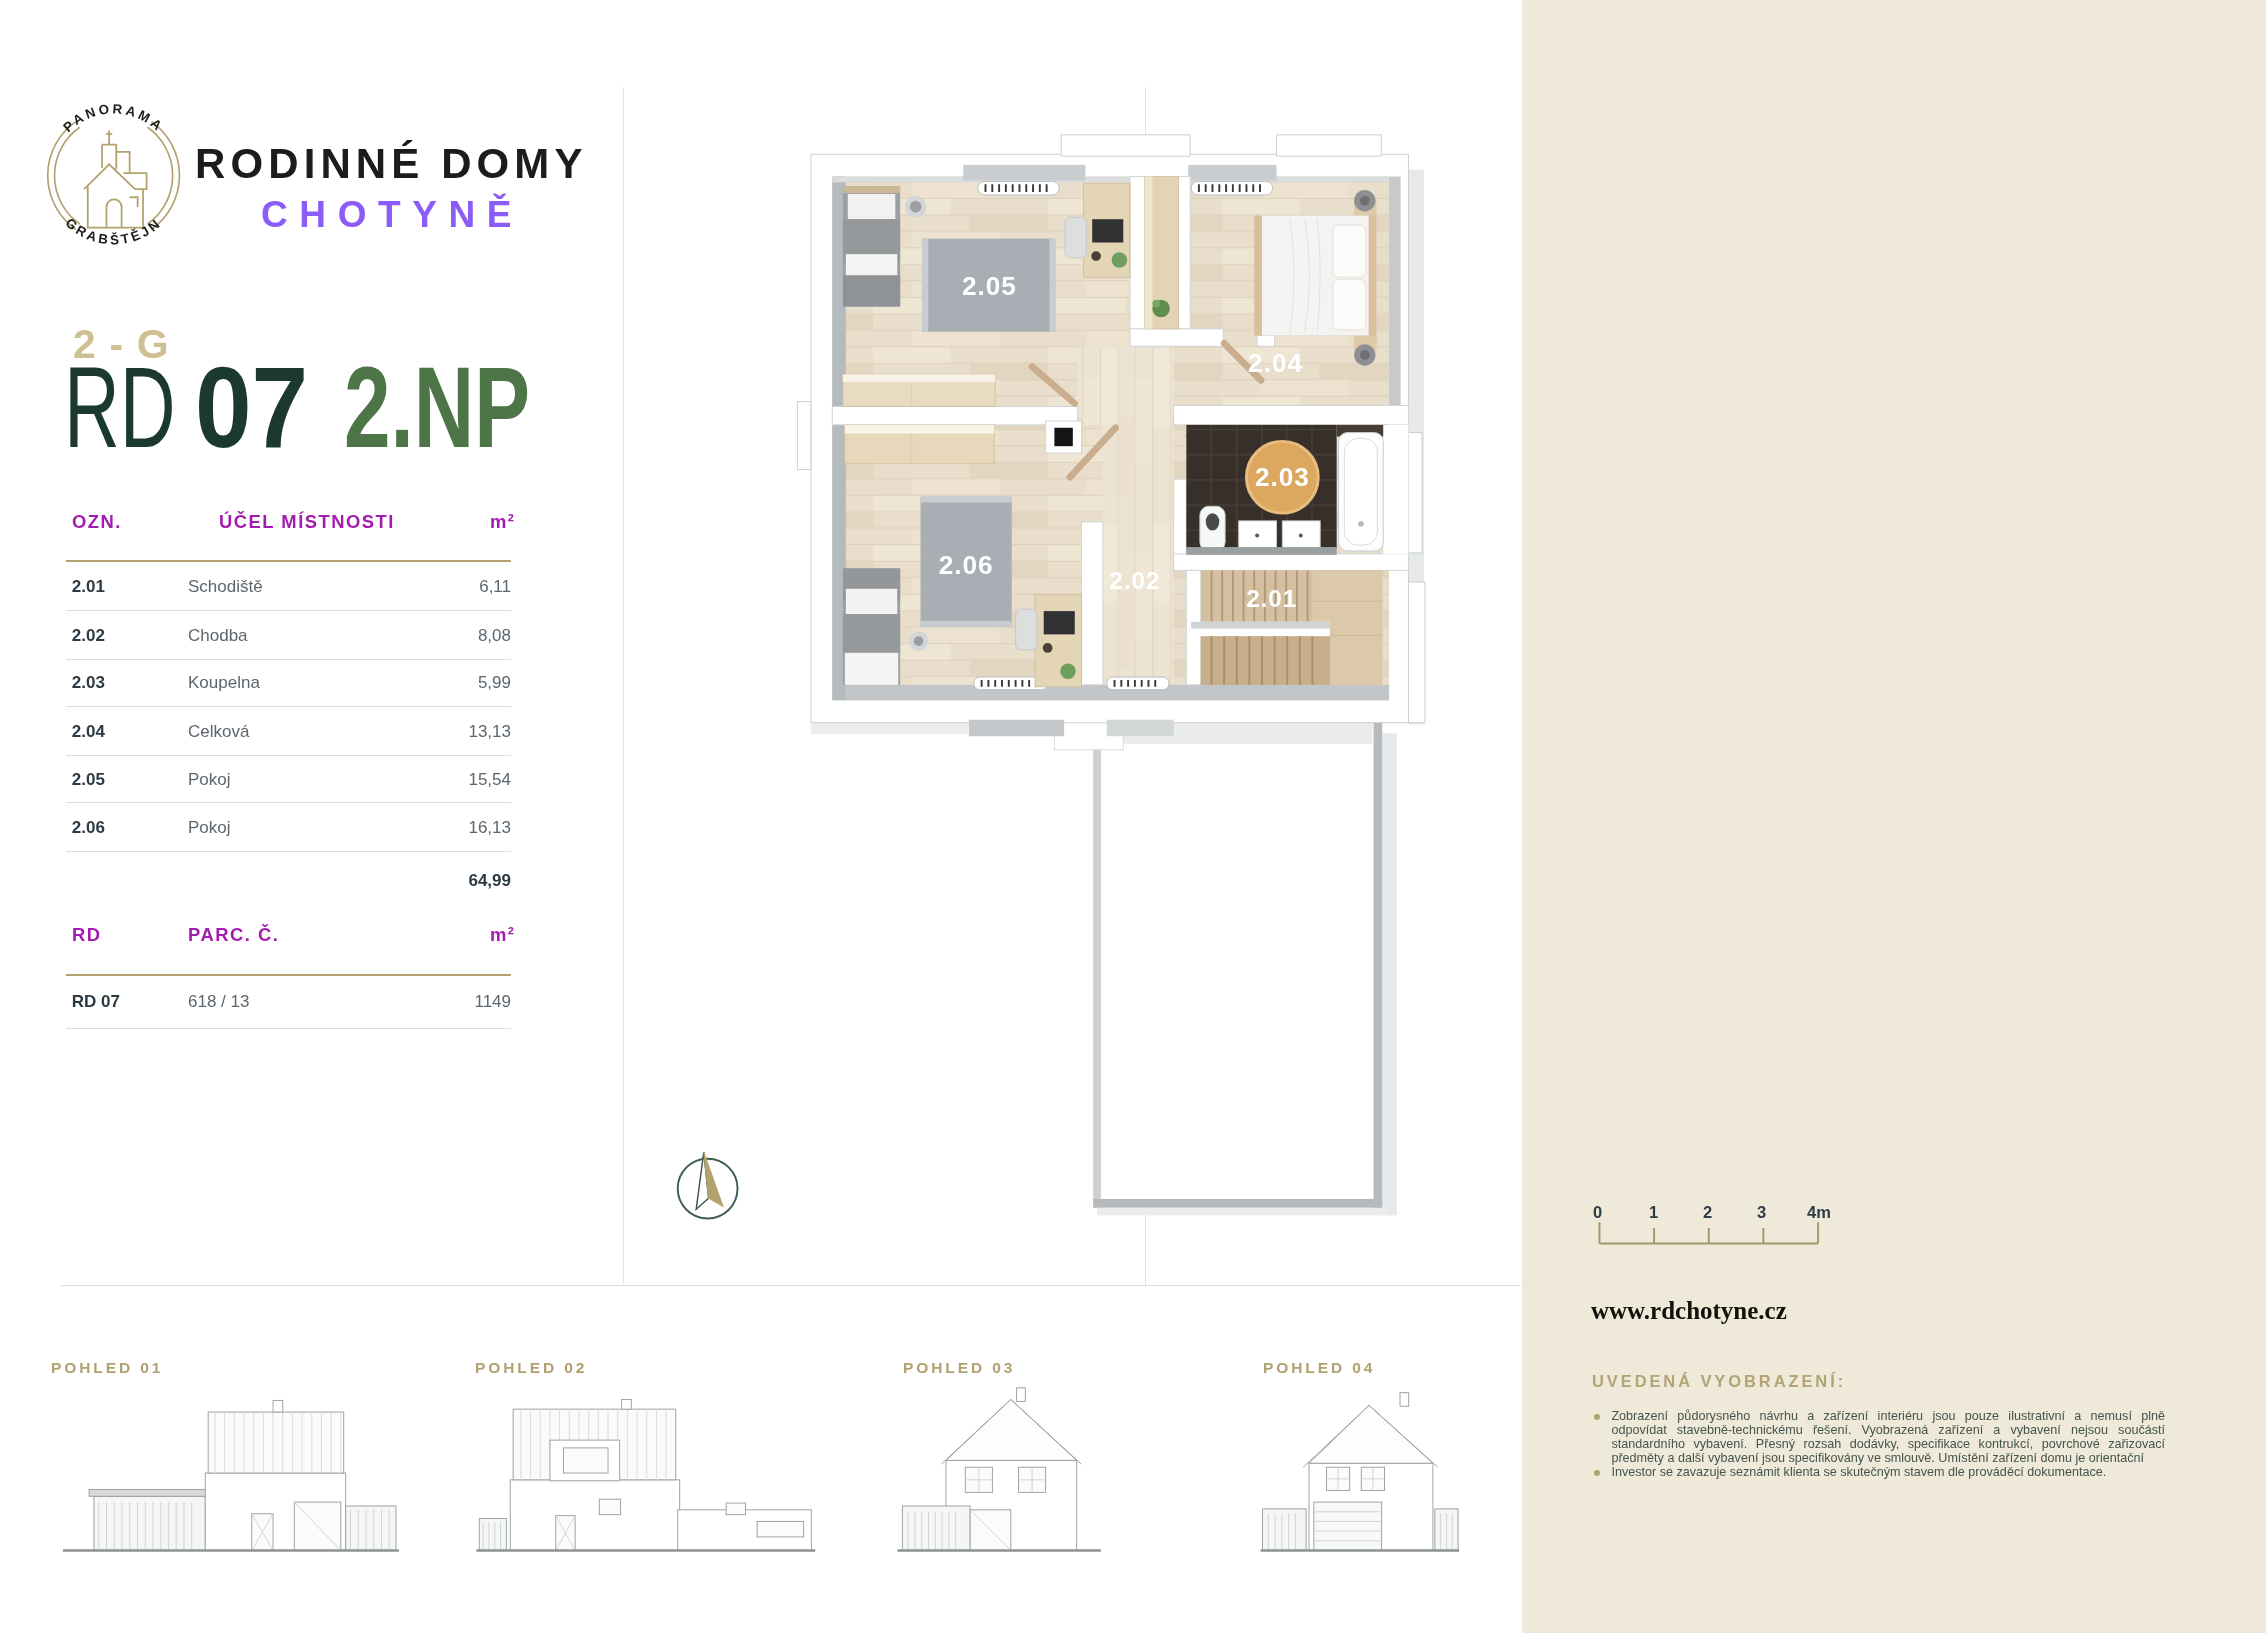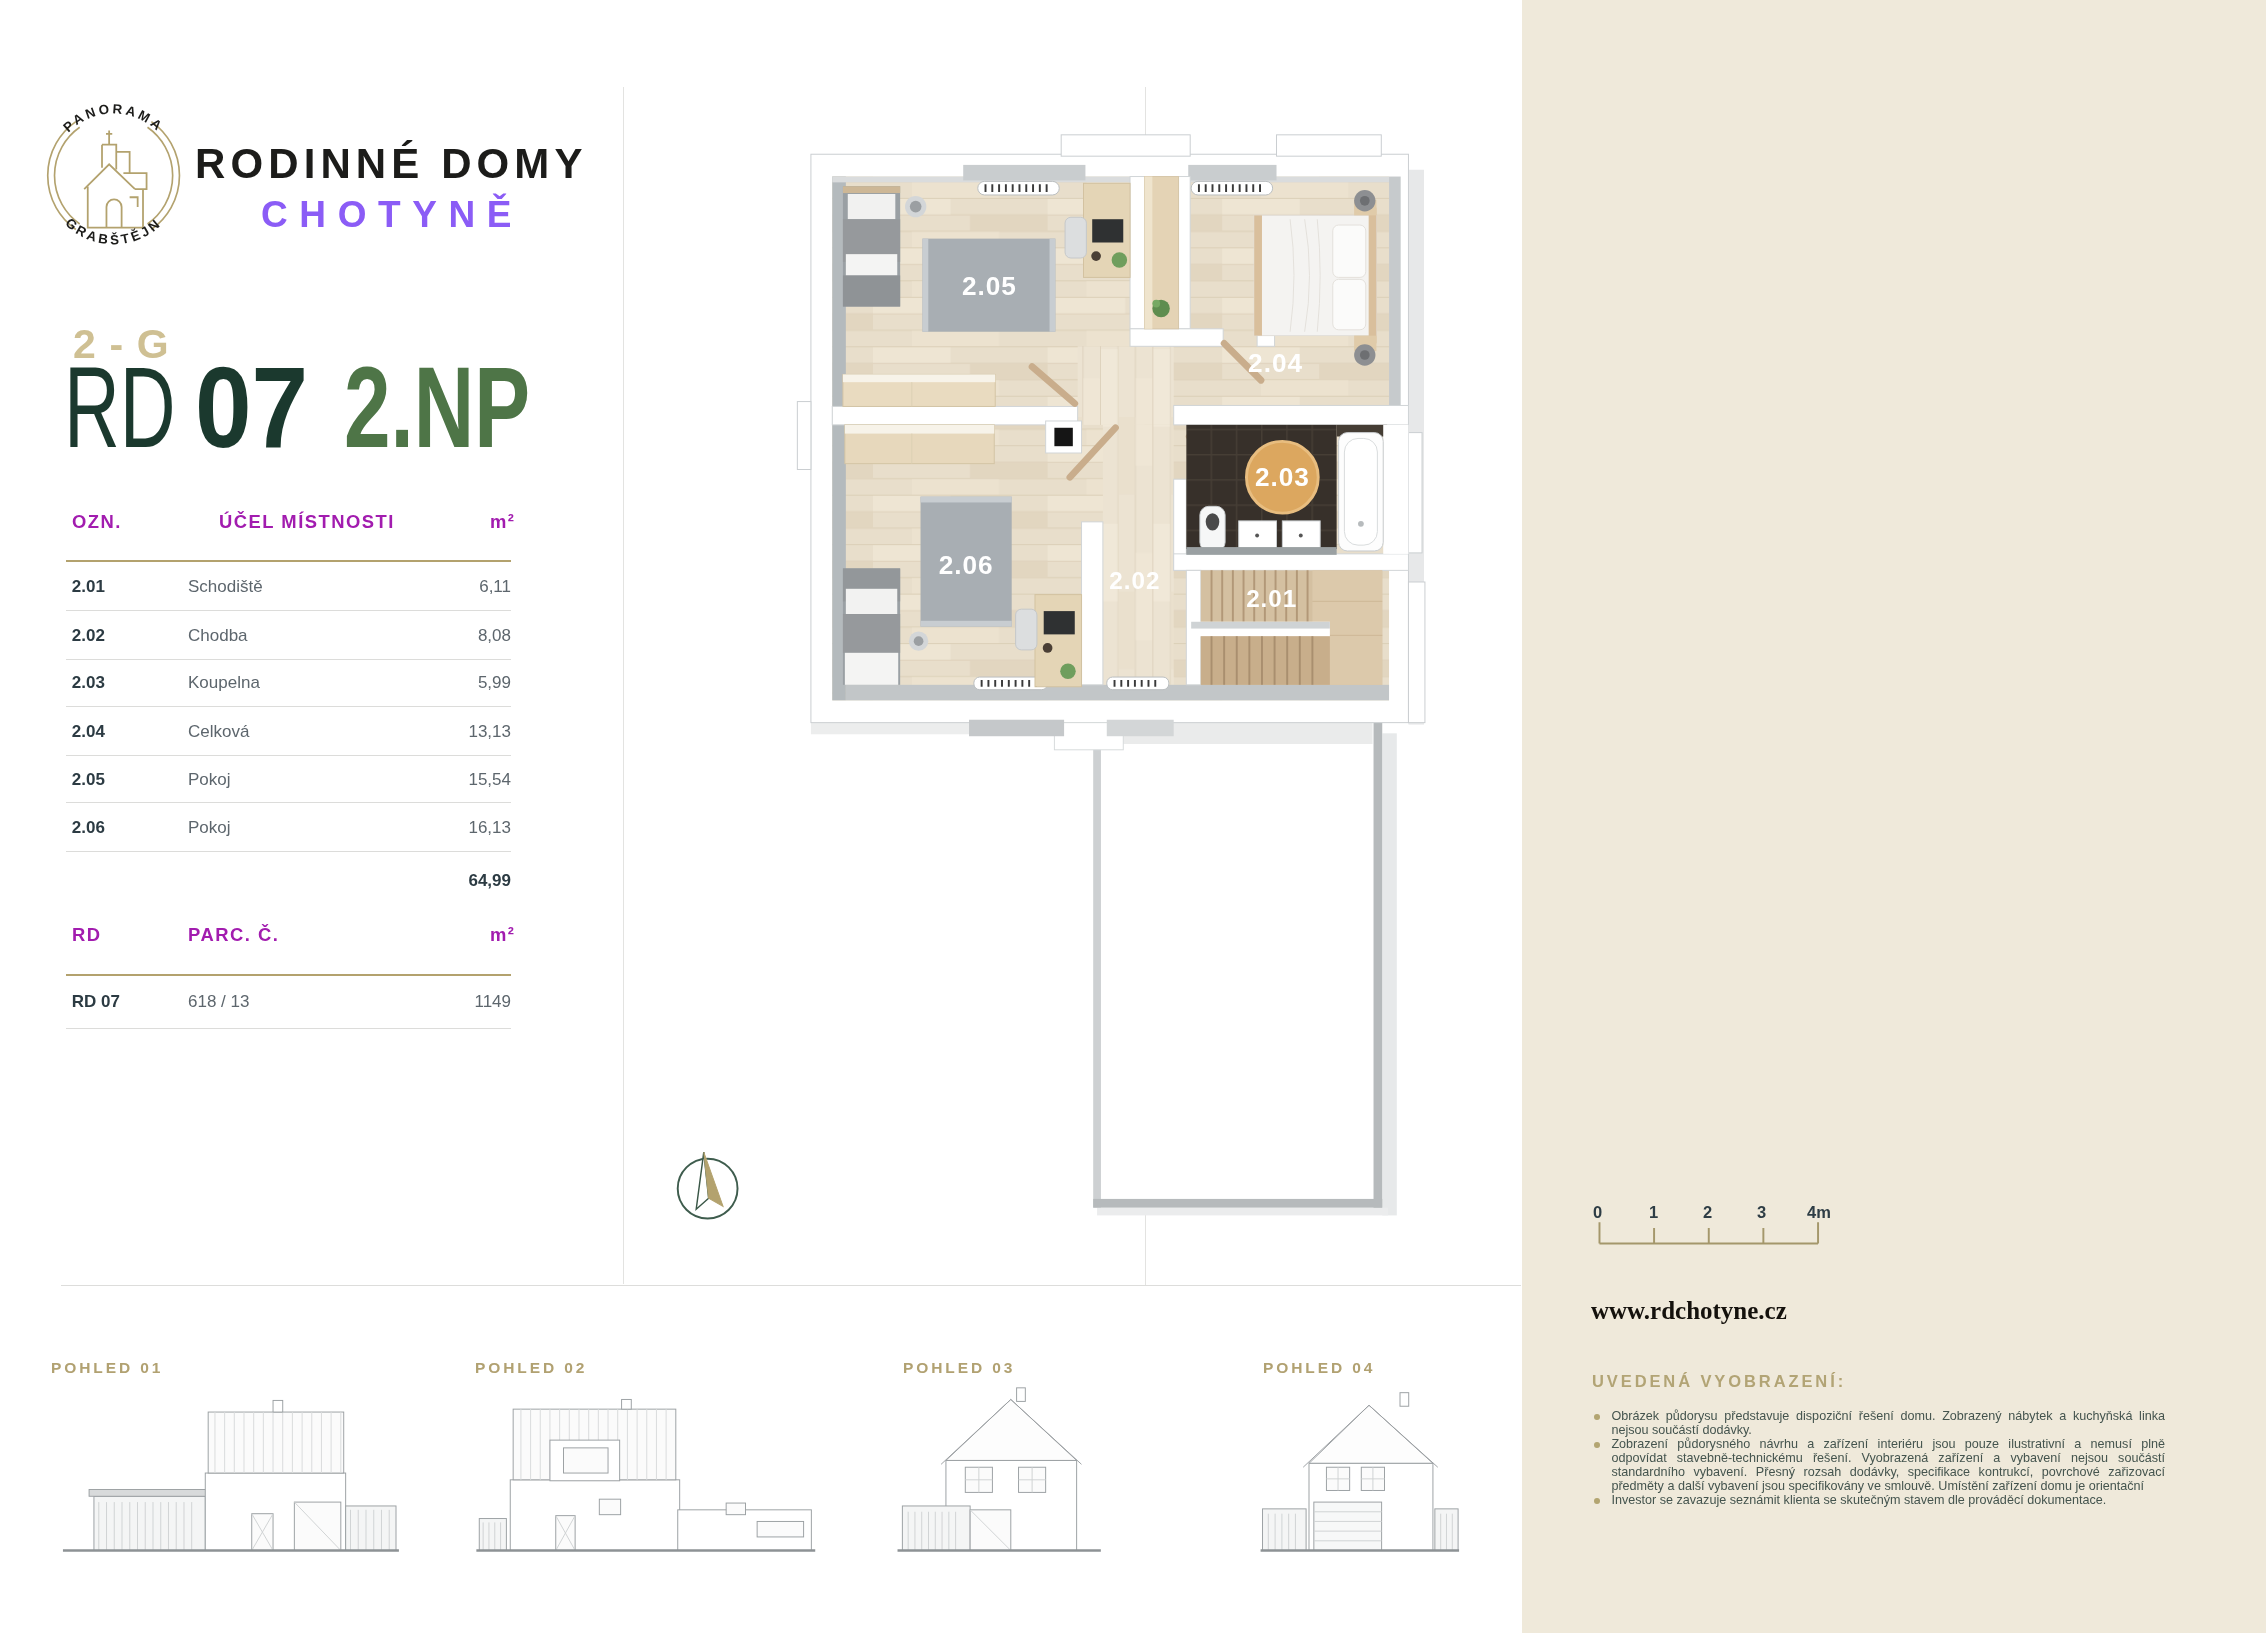--- a/index.html
+++ b/index.html
@@ -368,24 +368,20 @@
   <div class="abs sclbl" style="left:1593px;top:1203px;">0</div>
   <div class="abs sclbl" style="left:1649px;top:1203px;">1</div>
   <div class="abs sclbl" style="left:1703px;top:1203px;">2</div>
   <div class="abs sclbl" style="left:1757px;top:1203px;">3</div>
   <div class="abs sclbl" style="left:1807px;top:1203px;">4m</div>
 
   <div class="abs" id="www">www.rdchotyne.cz</div>
   <div class="abs" id="uved">UVEDENÁ VYOBRAZENÍ:</div>
   <div class="abs" id="bullets">
     <div class="li">
-      <div class="lj">Obrázek půdorysu představuje dispoziční řešení domu. Zobrazený nábytek a kuchyňská linka</div>
-      <div>nejsou součástí dodávky.</div>
-    </div>
-    <div class="li">
       <div class="lj">Zobrazení půdorysného návrhu a zařízení interiéru jsou pouze ilustrativní a nemusí plně</div>
       <div class="lj">odpovídat stavebně-technickému řešení. Vyobrazená zařízení a vybavení nejsou součástí</div>
       <div class="lj">standardního vybavení. Přesný rozsah dodávky, specifikace kontrukcí, povrchové zařizovací</div>
       <div class="lw">předměty a další vybavení jsou specifikovány ve smlouvě. Umístění zařízení domu je orientační</div>
     </div>
     <div class="li">
       <div class="lw">Investor se zavazuje seznámit klienta se skutečným stavem dle prováděcí dokumentace.</div>
     </div>
   </div>
 

